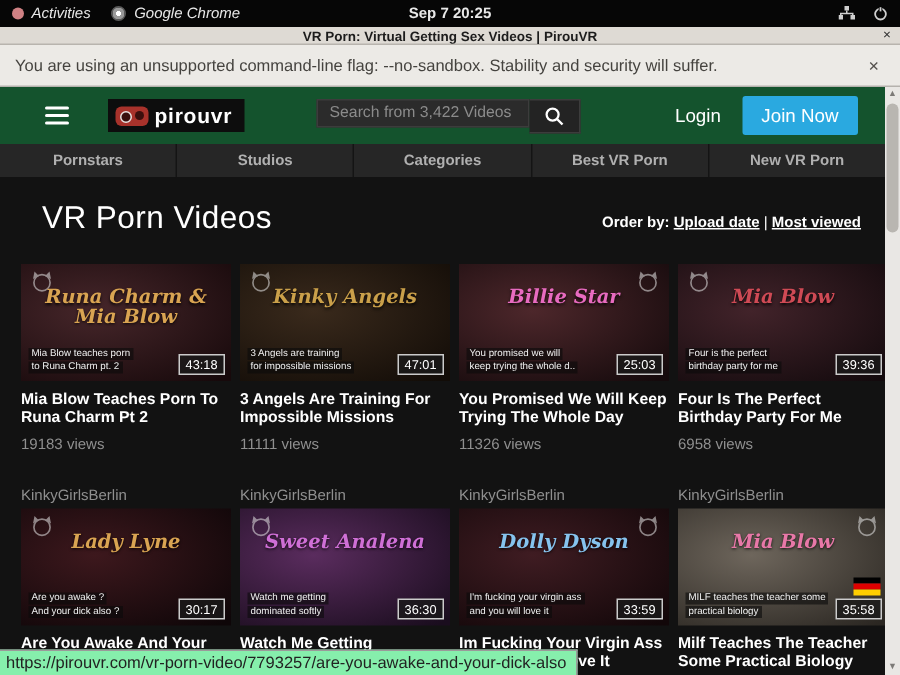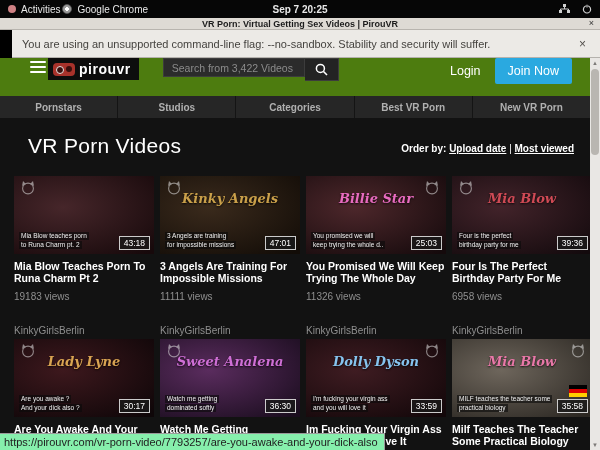--- a/index.html
+++ b/index.html
@@ -2,49 +2,49 @@
 <html><head>
 <meta charset="utf-8">
 <style>
   * { margin:0; padding:0; box-sizing:border-box; }
   html,body { width:600px; height:450px; overflow:hidden; background:#000; }
   body { font-family:"Liberation Sans", sans-serif; }
   .screen { position:relative; width:600px; height:450px; overflow:hidden; }
 
   
   .taskbar { height:18px; background:#060606; color:#e8e8e8; display:flex; align-items:center; font-size:10px; padding:0 8px; position:relative; }
-  .tb-left { display:flex; align-items:flex-start; gap:2px; }
+  .tb-left { display:flex; align-items:flex-start; gap:14px;font-style:italic; }
   .tb-item { display:flex; align-items:center; gap:5px; }
   .dot { width:8px; height:8px; border-radius:50%; background:#cf8184; }
   .chrome-ic { width:10px; height:10px; border-radius:50%; background:radial-gradient(circle at 50% 50%, #fff 0 28%, #9a9a9a 30% 100%); border:1px solid #5a5a5a; }
   .tb-clock { position:absolute; left:0; right:0; text-align:center; font-weight:bold; pointer-events:none; }
   .tb-right { margin-left:auto; display:flex; align-items:center; gap:12px; }
   .tb-right svg { display:block; }
 
   
   .titlebar { height:12px; background:#dedad4; border-bottom:1px solid #b8b4ae; display:flex; align-items:center; position:relative; }
   .titlebar .wt { width:100%; text-align:center; font-size:9px; font-weight:bold; color:#1c1c1c; line-height:12px; }
   .titlebar .x { position:absolute; right:6px; top:0; font-size:9px; color:#333; cursor:default; }
 
   
-  .infobar { height:28px; background:#eceae6; border-bottom:1px solid #b5b2ad; display:flex; align-items:center; padding:0 10px;margin-left:12px; }
+  .infobar { height:28px; background:#eceae6; border-bottom:1px solid #b5b2ad; display:flex; align-items:center; padding:0 10px; }
   .infobar .msg { font-size:11px; color:#45433f; }
   .infobar .x { margin-left:auto; font-size:12px; color:#55524e; cursor:pointer; padding:0 4px; }
 
   
   .browser { position:relative; height:392px; background:#121212; }
   .pagewrap { position:absolute; inset:0 10px 0 0; overflow:hidden; }
 
   
   .sbar { position:absolute; top:0; right:0; bottom:0; width:10px; background:#e9e7e4; display:flex; flex-direction:column; align-items:center; }
   .sbar .arr { font-size:6px; color:#7c7a77; line-height:10px; height:10px; }
   .sbar .thumb { width:8px; height:86px; background:#b9b6b1; border-radius:4px; margin:1px 0 auto 0; }
 
   
-  .sheader { height:38px; background:#4d7c0f; display:flex; align-items:flex-start; padding:0 18px 0 30px; gap:2px; }
+  .sheader { height:38px; background:#14532d; display:flex; align-items:center; padding:0 18px 0 30px; gap:26px; }
   .burger { width:16px; cursor:pointer; }
   .burger span { display:block; height:2px; background:#fff; margin:3px 0; border-radius:1px; }
   .logo { display:flex; align-items:center; gap:4px; background:#0d0d0d; padding:3px 8px 3px 5px; cursor:pointer; }
   .goggles { width:22px; height:13px; background:#a8322b; border-radius:4px; position:relative; }
   .goggles:before, .goggles:after { content:""; position:absolute; top:3px; width:6px; height:6px; border-radius:50%; background:#3a0f0d; }
   .goggles:before { left:3px; border:1px solid #e8e2e0; }
   .goggles:after { right:3px; }
   .logo .lt { color:#fff; font-size:14px; font-weight:bold; letter-spacing:.5px; }
   .search { display:flex; margin-left:22px; }
   .search input { width:142px; height:19px; background:#2b2b2b; border:1px solid #3c3c3c; color:#bdbdbd; font-size:10.5px; padding:0 8px; outline:none; }
@@ -180,20 +180,21 @@
         </div>
       </div>
 
       <div class="grid" id="grid">
   <div class="card">
     <div class="thumb" style="background: radial-gradient(at 35% 40%, rgb(70, 38, 42) 0%, rgb(23, 9, 11) 95%);">
       <svg class="wm tl" width="16" height="16" viewBox="0 0 16 16">
                 <path d="M2 6 L3 1 L6 4 Z M14 6 L13 1 L10 4 Z" fill="#e6e6e6"></path>
                 <circle cx="8" cy="8.5" r="5.4" fill="none" stroke="#e6e6e6" stroke-width="1.1"></circle>
               </svg>
+      <div class="oname" style="color: rgb(217, 164, 82);">Runa Charm &amp; Mia Blow</div>
       <div class="cap">
                 <span>Mia Blow teaches porn</span>
                 <span>to Runa Charm pt. 2</span>
               </div>
 
       <div class="dur">43:18</div>
     </div>
     <div class="vtitle">Mia Blow Teaches Porn To Runa Charm Pt 2</div>
     <div class="views">19183 views</div>
     <div class="studio">KinkyGirlsBerlin</div>

